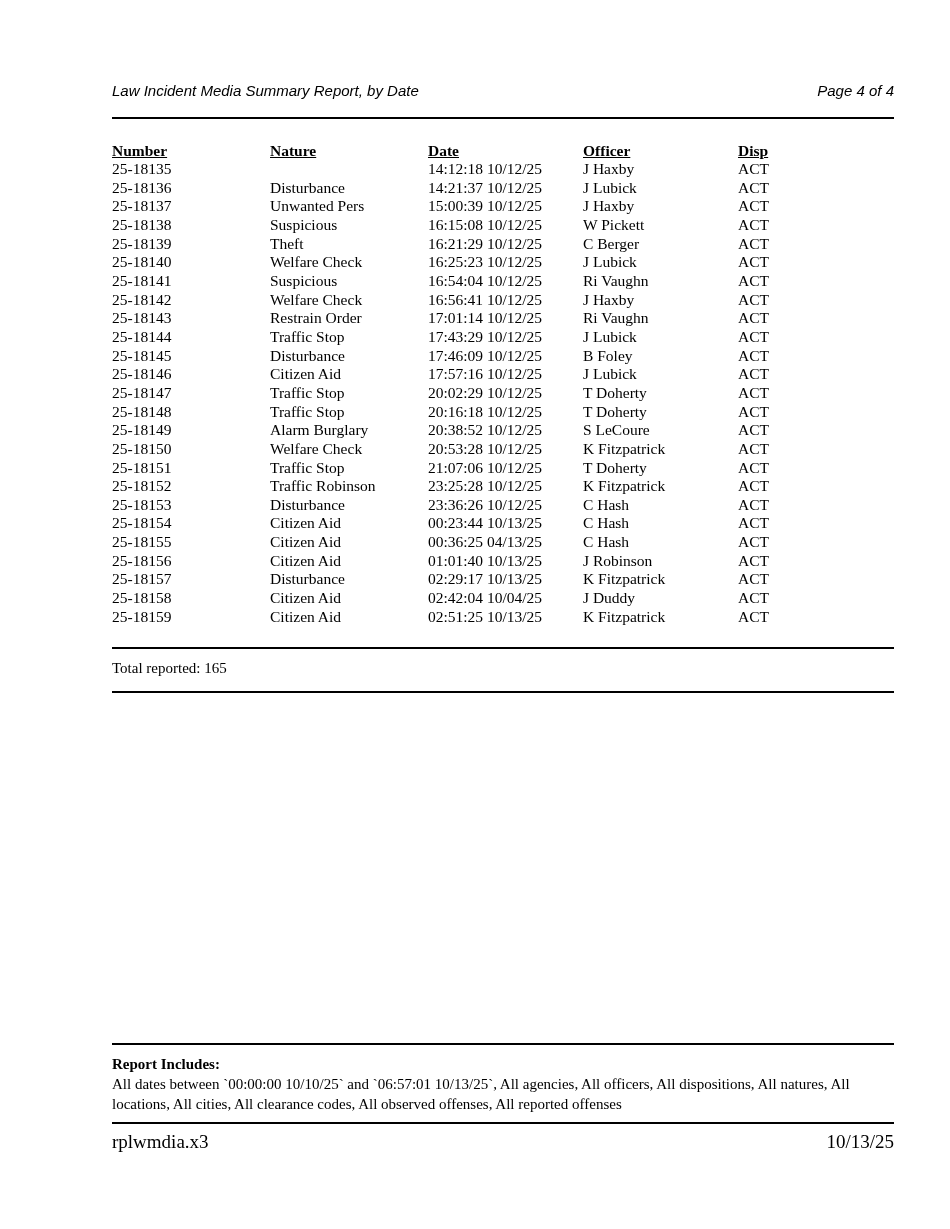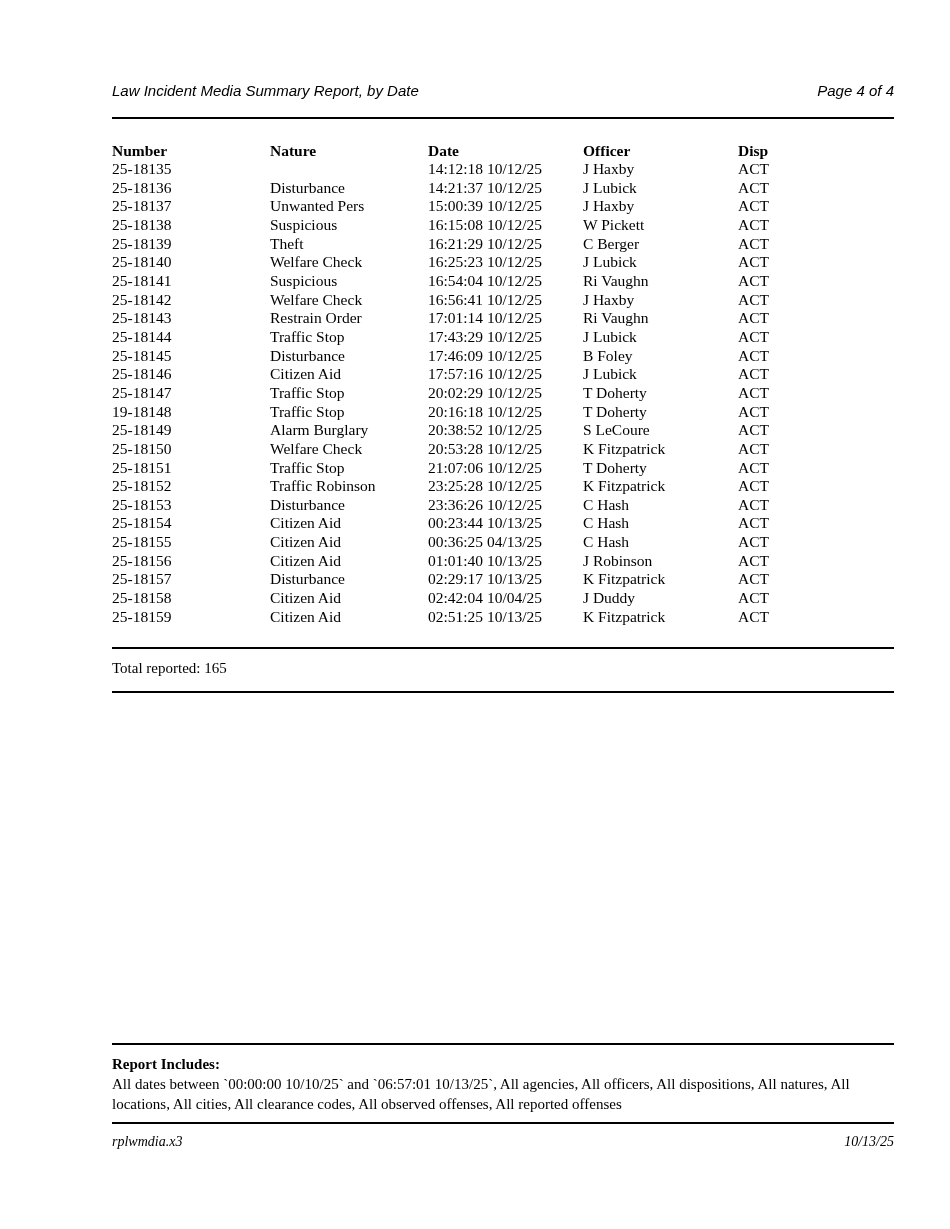--- a/index.html
+++ b/index.html
@@ -50,20 +50,21 @@
   }
   .thead, .tr {
     display: grid;
     grid-template-columns: 158px 158px 155px 155px 76px;
   }
   .thead {
     line-height: 19px;
   }
   .th {
     font-weight: bold;
+    text-decoration: underline;
   }
   .tr {
     line-height: 18.66px;
   }
   .td {
     white-space: nowrap;
     overflow: hidden;
   }
   .total {
     position: absolute;
@@ -88,23 +89,22 @@
     font-size: 15px;
     line-height: 19.5px;
   }
   .footer {
     position: absolute;
     left: 84px;
     right: 84px;
     top: 1134px;
     display: flex;
     justify-content: space-between;
-    font-size: 14px;
+    font-size: 19px;
     line-height: 16px;
-    font-style: italic;
   }
 </style>
 </head>
 <body>
 
 <div class="page">
 
   <div class="header">
     <span>Law Incident Media Summary Report, by Date</span>
     <span>Page 4 of 4</span>
@@ -220,21 +220,21 @@
 
         <div class="tr">
           <span class="td">25-18147</span>
           <span class="td">Traffic Stop</span>
           <span class="td">20:02:29 10/12/25</span>
           <span class="td">T Doherty</span>
           <span class="td">ACT</span>
         </div>
 
         <div class="tr">
-          <span class="td">19-18148</span>
+          <span class="td">25-18148</span>
           <span class="td">Traffic Stop</span>
           <span class="td">20:16:18 10/12/25</span>
           <span class="td">T Doherty</span>
           <span class="td">ACT</span>
         </div>
 
         <div class="tr">
           <span class="td">25-18149</span>
           <span class="td">Alarm Burglary</span>
           <span class="td">20:38:52 10/12/25</span>

